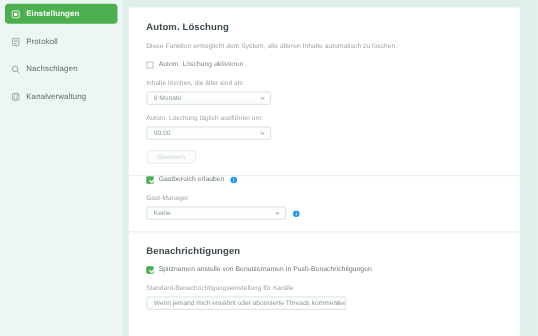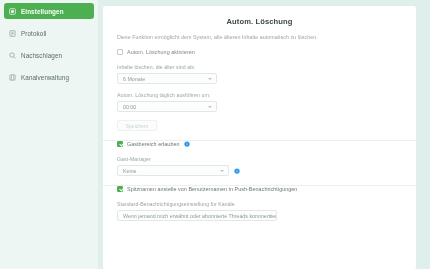--- a/index.html
+++ b/index.html
@@ -47,21 +47,21 @@
     height: 263px;
     border-radius: 2px;
     padding: 11px 0 0 0;
     overflow: hidden;
     position: relative;
   }
   .sect { padding: 0 14px; }
   .sect-divider { height: 1px; background: #eceff1; margin: 9px 0 0 0; }
   .sect-title {
     font-size: 7.6px; font-weight: bold; color: #3b4a47;
-    letter-spacing: .1px; margin-bottom: 8px; text-align: center;
+    letter-spacing: .1px; margin-bottom: 8px;
   }
   .sect-title.second { margin-top: 10px; }
   .desc { font-size: 5.3px; color: #9aa6a4; margin-bottom: 9px; letter-spacing: .05px; }
 
   .cb-row { display: flex; align-items: center; gap: 4px; margin-bottom: 9px; }
   .cbox {
     width: 6px; height: 6px; flex: 0 0 6px;
     border: 1px solid #c3cdcb; border-radius: 1px; background: #fff;
     position: relative;
   }
@@ -231,20 +231,21 @@
                   <rect x="7.2" y="4" width="1.6" height="1.7" fill="#fff"></rect>
                 </svg>
             </span>
           </div>
         </div>
       </div>
 
       <div class="sect-divider"></div>
 
       <div class="sect">
+        <div class="sect-title second">Benachrichtigungen</div>
 
         <div class="cb-row">
           <span class="cbox on"></span>
           <span class="cb-label dark">Spitznamen anstelle von Benutzernamen in Push-Benachrichtigungen</span>
         </div>
 
         <div class="field">
           <div class="field-label">Standard-Benachrichtigungseinstellung für Kanäle</div>
           <div class="sel w-wide">
             <span>Wenn jemand mich erwähnt oder abonnierte Threads kommentiert</span>

